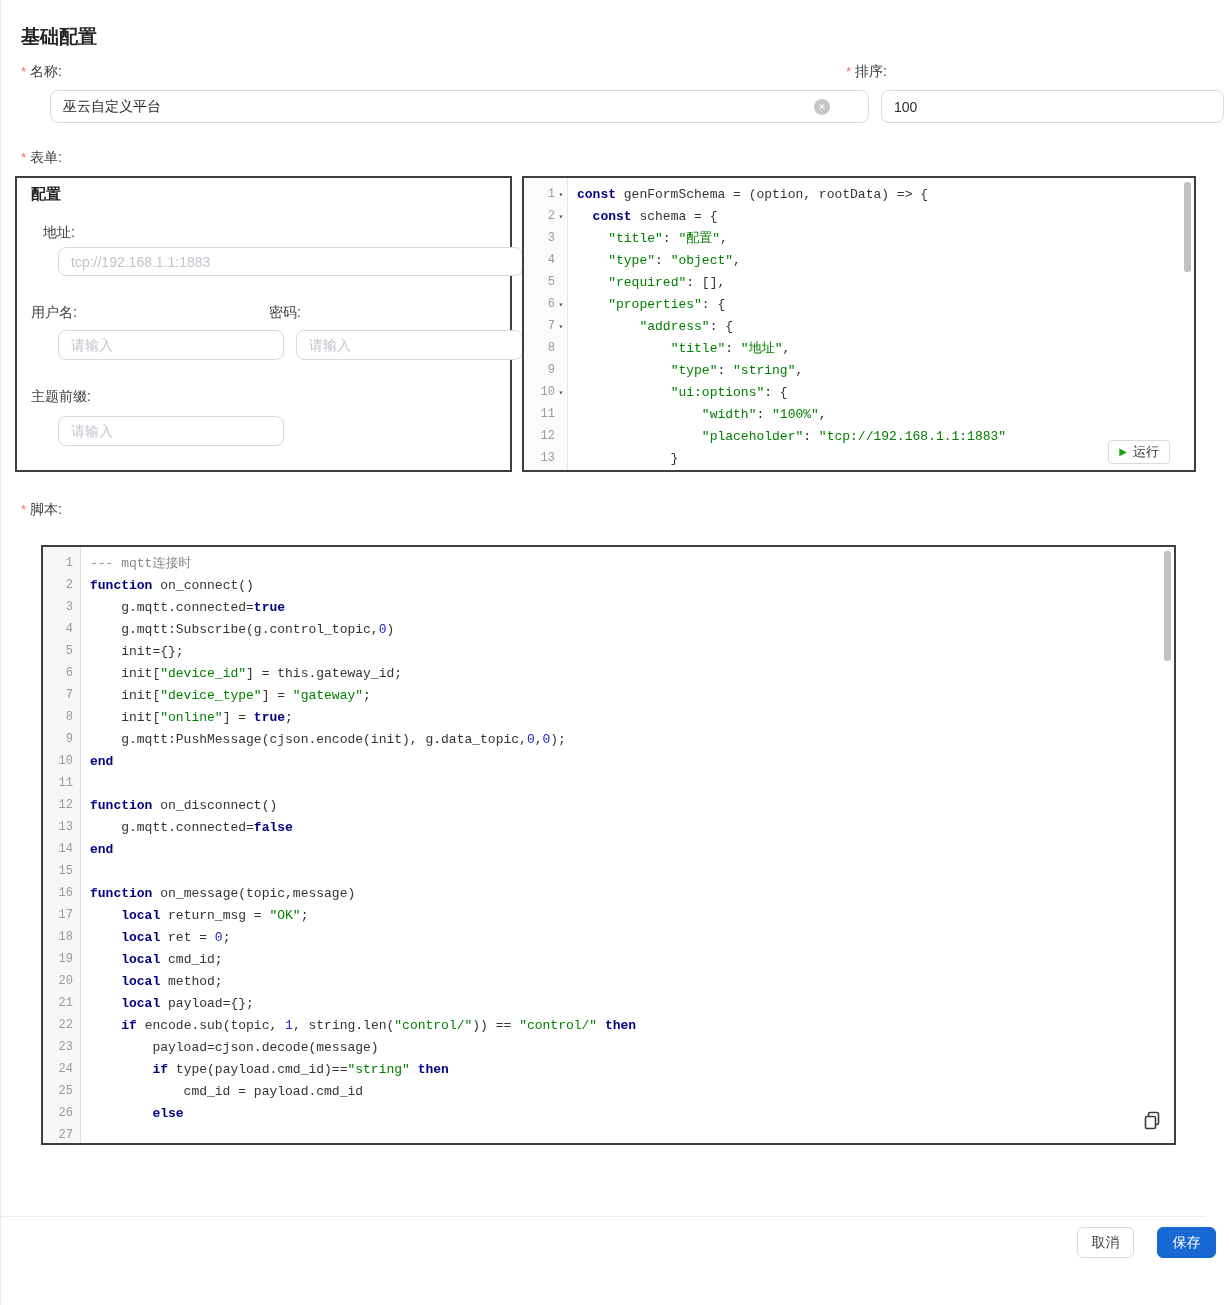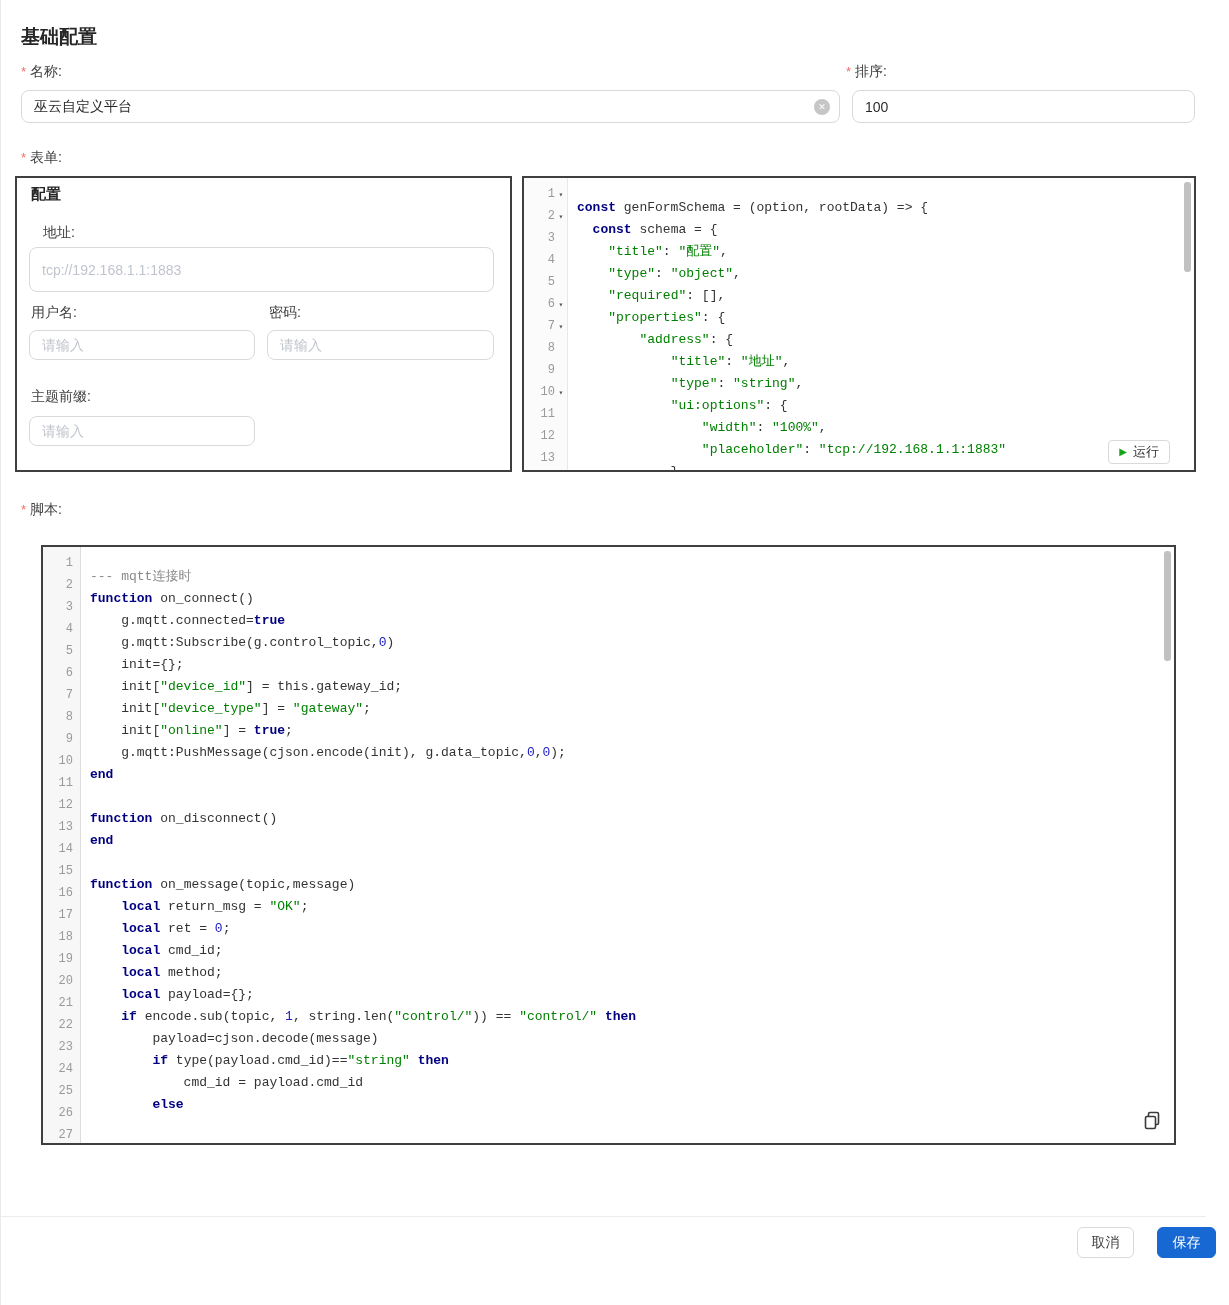--- a/index.html
+++ b/index.html
@@ -9,36 +9,36 @@
     font-family:"Liberation Sans", sans-serif; color:#333;
     border-left:1px solid #e9e9e9; overflow:hidden;
   }
   .abs { position:absolute; }
   .page-title { font-size:19px; font-weight:bold; color:#262626; }
   .lbl { font-size:14px; color:#404040; }
   .req { color:#f56c6c; margin-right:4px; font-size:13px; }
   .ipt {
     width:100%; height:100%; border:1px solid #d9d9d9; border-radius:8px;
     font-size:14px; color:rgba(0,0,0,.85); padding:0 12px; outline:none;
-    background:#fff; font-family:"Liberation Sans", sans-serif;
+    background:#fff; font-family:"Liberation Sans", sans-serif;margin-left:29px;
   }
   .ipt::placeholder { color:#c0c4cc; }
   .ipt-sm { border-radius:8px; }
   .clear-btn {
     position:absolute; right:10px; top:50%; transform:translateY(-50%);
     width:16px; height:16px; border-radius:50%; background:#c6c6c6; color:#fff;
     font-size:9px; line-height:16px; text-align:center; cursor:pointer; user-select:none;
   }
   .panel { border:2px solid #3f3f3f; background:#fff; }
   .panel-title { font-size:15px; font-weight:bold; color:#262626; }
 
   
   .editor { display:flex; overflow:hidden; font-family:"Liberation Mono","DejaVu Sans Mono",monospace; }
   .gutter { flex:0 0 auto; padding-top:5px; }
-  .codecol { flex:1 1 auto; overflow:hidden; padding-top:19px; padding-left:9px; }
+  .codecol { flex:1 1 auto; overflow:hidden; padding-top:6px; padding-left:9px; }
   .gut-row { display:flex; justify-content:flex-end; align-items:center; height:22px; }
   .gut-num { color:#9a9a9a; font-size:12px; }
   .gut-fold { width:12px; font-size:8px; color:#555; text-align:center; }
   .code-line { height:22px; line-height:22px; font-size:13px; white-space:pre; color:#333; }
   .tok-k { color:#000080; font-weight:bold; }
   .tok-s { color:#008000; }
   .tok-c { color:#898989; }
   .tok-n { color:#2020c0; }
   .tok-p { color:#333; }
 
@@ -86,21 +86,21 @@
   </div>
 
   <div class="abs" style="left:20px; top:148px;">
     <span class="req">*</span><span class="lbl">表单:</span>
   </div>
 
   <div class="abs panel" style="left:14px; top:176px; width:497px; height:296px;">
     <div class="abs panel-title" style="left:14px; top:7px;">配置</div>
 
     <div class="abs lbl" style="left:26px; top:46px;">地址:</div>
-    <div class="abs" style="left:12px; top:69px; width:465px; height:45px;">
+    <div class="abs" style="left:12px; top:69px; width:465px; height:29px;">
       <input class="ipt ipt-sm" type="text" placeholder="tcp://192.168.1.1:1883" style="">
     </div>
 
     <div class="abs lbl" style="left:14px; top:126px;">用户名:</div>
     <div class="abs lbl" style="left:252px; top:126px;">密码:</div>
     <div class="abs" style="left:12px; top:152px; width:226px; height:30px;">
       <input class="ipt ipt-sm" type="text" placeholder="请输入" style="">
     </div>
     <div class="abs" style="left:250px; top:152px; width:227px; height:30px;">
       <input class="ipt ipt-sm" type="text" placeholder="请输入" style="">
@@ -313,20 +313,21 @@
           <div class="code-line"><span class="tok-p">    g.mqtt.connected=</span><span class="tok-k">true</span></div>
           <div class="code-line"><span class="tok-p">    g.mqtt:Subscribe(g.control_topic,</span><span class="tok-n">0</span><span class="tok-p">)</span></div>
           <div class="code-line"><span class="tok-p">    init={};</span></div>
           <div class="code-line"><span class="tok-p">    init[</span><span class="tok-s">"device_id"</span><span class="tok-p">] = this.gateway_id;</span></div>
           <div class="code-line"><span class="tok-p">    init[</span><span class="tok-s">"device_type"</span><span class="tok-p">] = </span><span class="tok-s">"gateway"</span><span class="tok-p">;</span></div>
           <div class="code-line"><span class="tok-p">    init[</span><span class="tok-s">"online"</span><span class="tok-p">] = </span><span class="tok-k">true</span><span class="tok-p">;</span></div>
           <div class="code-line"><span class="tok-p">    g.mqtt:PushMessage(cjson.encode(init), g.data_topic,</span><span class="tok-n">0</span><span class="tok-p">,</span><span class="tok-n">0</span><span class="tok-p">);</span></div>
           <div class="code-line"><span class="tok-k">end</span></div>
           <div class="code-line"> </div>
           <div class="code-line"><span class="tok-k">function</span><span class="tok-p"> on_disconnect()</span></div>
+          <div class="code-line"><span class="tok-p">    g.mqtt.connected=</span><span class="tok-k">false</span></div>
           <div class="code-line"><span class="tok-k">end</span></div>
           <div class="code-line"> </div>
           <div class="code-line"><span class="tok-k">function</span><span class="tok-p"> on_message(topic,message)</span></div>
           <div class="code-line"><span class="tok-p">    </span><span class="tok-k">local</span><span class="tok-p"> return_msg = </span><span class="tok-s">"OK"</span><span class="tok-p">;</span></div>
           <div class="code-line"><span class="tok-p">    </span><span class="tok-k">local</span><span class="tok-p"> ret = </span><span class="tok-n">0</span><span class="tok-p">;</span></div>
           <div class="code-line"><span class="tok-p">    </span><span class="tok-k">local</span><span class="tok-p"> cmd_id;</span></div>
           <div class="code-line"><span class="tok-p">    </span><span class="tok-k">local</span><span class="tok-p"> method;</span></div>
           <div class="code-line"><span class="tok-p">    </span><span class="tok-k">local</span><span class="tok-p"> payload={};</span></div>
           <div class="code-line"><span class="tok-p">    </span><span class="tok-k">if</span><span class="tok-p"> encode.sub(topic, </span><span class="tok-n">1</span><span class="tok-p">, string.len(</span><span class="tok-s">"control/"</span><span class="tok-p">)) == </span><span class="tok-s">"control/"</span><span class="tok-p"> </span><span class="tok-k">then</span></div>
           <div class="code-line"><span class="tok-p">        payload=cjson.decode(message)</span></div>

